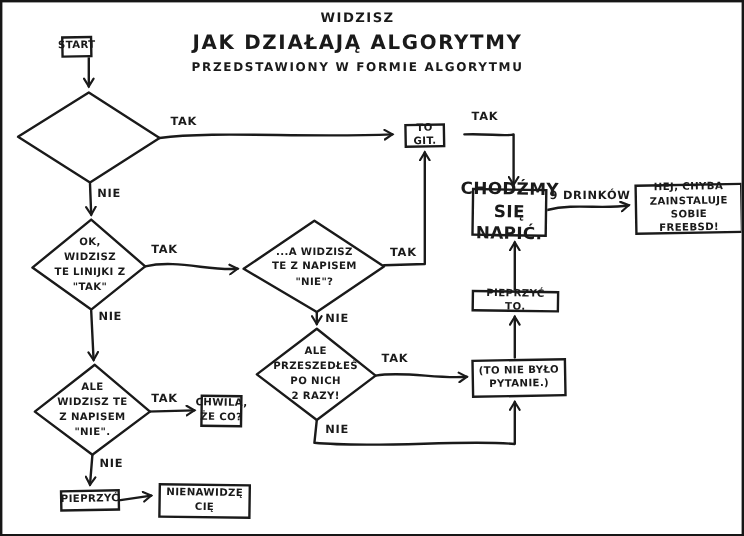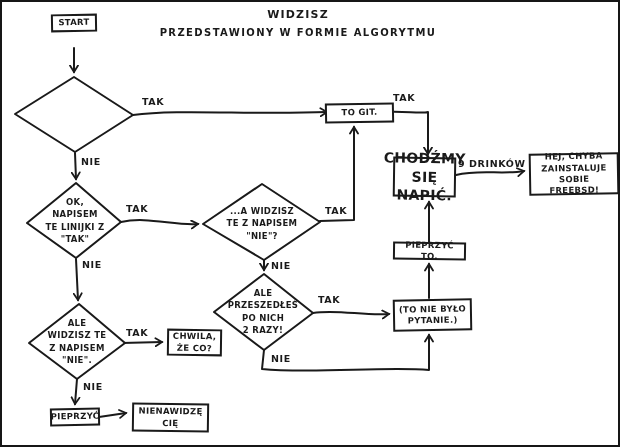--- a/index.html
+++ b/index.html
@@ -60,41 +60,42 @@
       <polygon points="72,75 131,113 73,150 13,112"></polygon>
       <polygon points="74,181 119,220 74,256 25,221"></polygon>
       <polygon points="260,182 318,220 262,258 201,222"></polygon>
       <polygon points="262,272 311,311 262,348 212,310"></polygon>
       <polygon points="77,302 123,341 75,377 27,341"></polygon>
     </g>
   </svg>
 
   <div class="titleblock">
     <div class="t-kicker">WIDZISZ</div>
+    <div class="t-main">JAK DZIAŁAJĄ ALGORYTMY</div>
     <div class="t-sub">PRZEDSTAWIONY W FORMIE ALGORYTMU</div>
   </div>
 
-  <div class="node r-l" style="left:49px;top:12px;width:46px;height:18px;">START</div>
-  <div class="node r-l" style="left:323px;top:101px;width:69px;height:20px;">TO GIT.</div>
+  <div class="node r-l" style="left:49px;top:28px;width:26px;height:18px;">START</div>
+  <div class="node r-l" style="left:335px;top:101px;width:34px;height:20px;">TO GIT.</div>
   <div class="node r-r" style="left:391px;top:155px;width:63px;height:40px;font-size:14px;">CHODŹMY
 SIĘ NAPIĆ.</div>
   <div class="node r-l" style="left:527px;top:151px;width:90px;height:42px;">HEJ, CHYBA
 ZAINSTALUJE
 SOBIE FREEBSD!</div>
   <div class="node r-r" style="left:391px;top:240px;width:73px;height:18px;">PIEPRZYĆ TO.</div>
   <div class="node r-l" style="left:391px;top:297px;width:79px;height:32px;">(TO NIE BYŁO
 PYTANIE.)</div>
-  <div class="node r-r" style="left:165px;top:327px;width:55px;height:27px;">CHWILA,
+  <div class="node r-r" style="left:165px;top:327px;width:35px;height:27px;">CHWILA,
 ŻE CO?</div>
   <div class="node r-l" style="left:48px;top:406px;width:50px;height:18px;">PIEPRZYĆ</div>
   <div class="node r-r" style="left:130px;top:401px;width:77px;height:29px;">NIENAWIDZĘ
 CIĘ</div>
 
   <div class="dtext" style="left:73px;top:219px;">OK,
-NAPISEM
+WIDZISZ
 TE LINIJKI Z
 "TAK"</div>
   <div class="dtext" style="left:260px;top:221px;">...A WIDZISZ
 TE Z NAPISEM
 "NIE"?</div>
   <div class="dtext" style="left:261px;top:310px;">ALE
 PRZESZEDŁEŚ
 PO NICH
 2 RAZY!</div>
   <div class="dtext" style="left:75px;top:340px;">ALE

